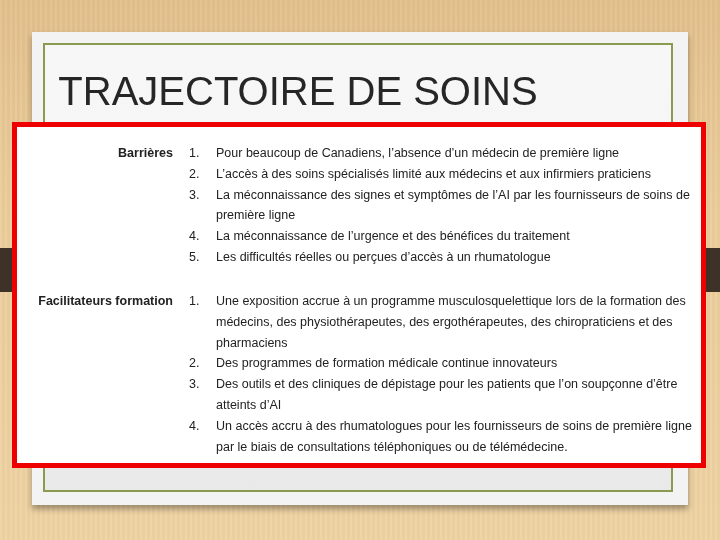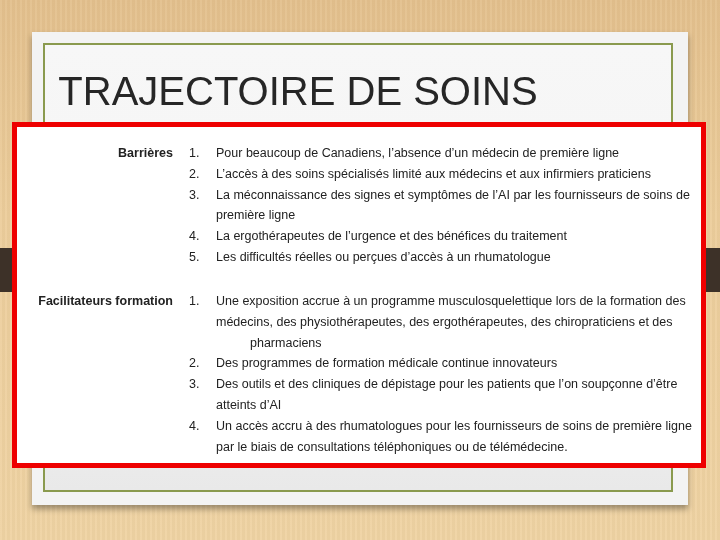--- a/index.html
+++ b/index.html
@@ -54,28 +54,28 @@
 <div id="table-content">
     <div class="row label" style="top: 146px; right: 547px;">Barrières</div>
     <div class="row num" style="top: 146px; left: 189px;">1.</div>
     <div class="row txt" style="top: 146px; left: 216px;">Pour beaucoup de Canadiens, l’absence d’un médecin de première ligne</div>
     <div class="row num" style="top: 166.8px; left: 189px;">2.</div>
     <div class="row txt" style="top: 166.8px; left: 216px;">L’accès à des soins spécialisés limité aux médecins et aux infirmiers praticiens</div>
     <div class="row num" style="top: 187.6px; left: 189px;">3.</div>
     <div class="row txt" style="top: 187.6px; left: 216px;">La méconnaissance des signes et symptômes de l’AI par les fournisseurs de soins de</div>
     <div class="row txt" style="top: 208.4px; left: 216px;">première ligne</div>
     <div class="row num" style="top: 229.2px; left: 189px;">4.</div>
-    <div class="row txt" style="top: 229.2px; left: 216px;">La ergothérapeutes de l’urgence et des bénéfices du traitement</div>
+    <div class="row txt" style="top: 229.2px; left: 216px;">La méconnaissance de l’urgence et des bénéfices du traitement</div>
     <div class="row num" style="top: 250px; left: 189px;">5.</div>
     <div class="row txt" style="top: 250px; left: 216px;">Les difficultés réelles ou perçues d’accès à un rhumatologue</div>
     <div class="row label" style="top: 294px; right: 547px;">Facilitateurs formation</div>
     <div class="row num" style="top: 294px; left: 189px;">1.</div>
     <div class="row txt" style="top: 294px; left: 216px;">Une exposition accrue à un programme musculosquelettique lors de la formation des</div>
     <div class="row txt" style="top: 314.8px; left: 216px;">médecins, des physiothérapeutes, des ergothérapeutes, des chiropraticiens et des</div>
-    <div class="row txt" style="top: 335.6px; left: 216px; margin-left: 34px;">pharmaciens</div>
+    <div class="row txt" style="top: 335.6px; left: 216px;">pharmaciens</div>
     <div class="row num" style="top: 356.4px; left: 189px;">2.</div>
     <div class="row txt" style="top: 356.4px; left: 216px;">Des programmes de formation médicale continue innovateurs</div>
     <div class="row num" style="top: 377.2px; left: 189px;">3.</div>
     <div class="row txt" style="top: 377.2px; left: 216px;">Des outils et des cliniques de dépistage pour les patients que l’on soupçonne d’être</div>
     <div class="row txt" style="top: 398px; left: 216px;">atteints d’AI</div>
     <div class="row num" style="top: 418.8px; left: 189px;">4.</div>
     <div class="row txt" style="top: 418.8px; left: 216px;">Un accès accru à des rhumatologues pour les fournisseurs de soins de première ligne</div>
     <div class="row txt" style="top: 439.6px; left: 216px;">par le biais de consultations téléphoniques ou de télémédecine.</div>
   </div>
 

